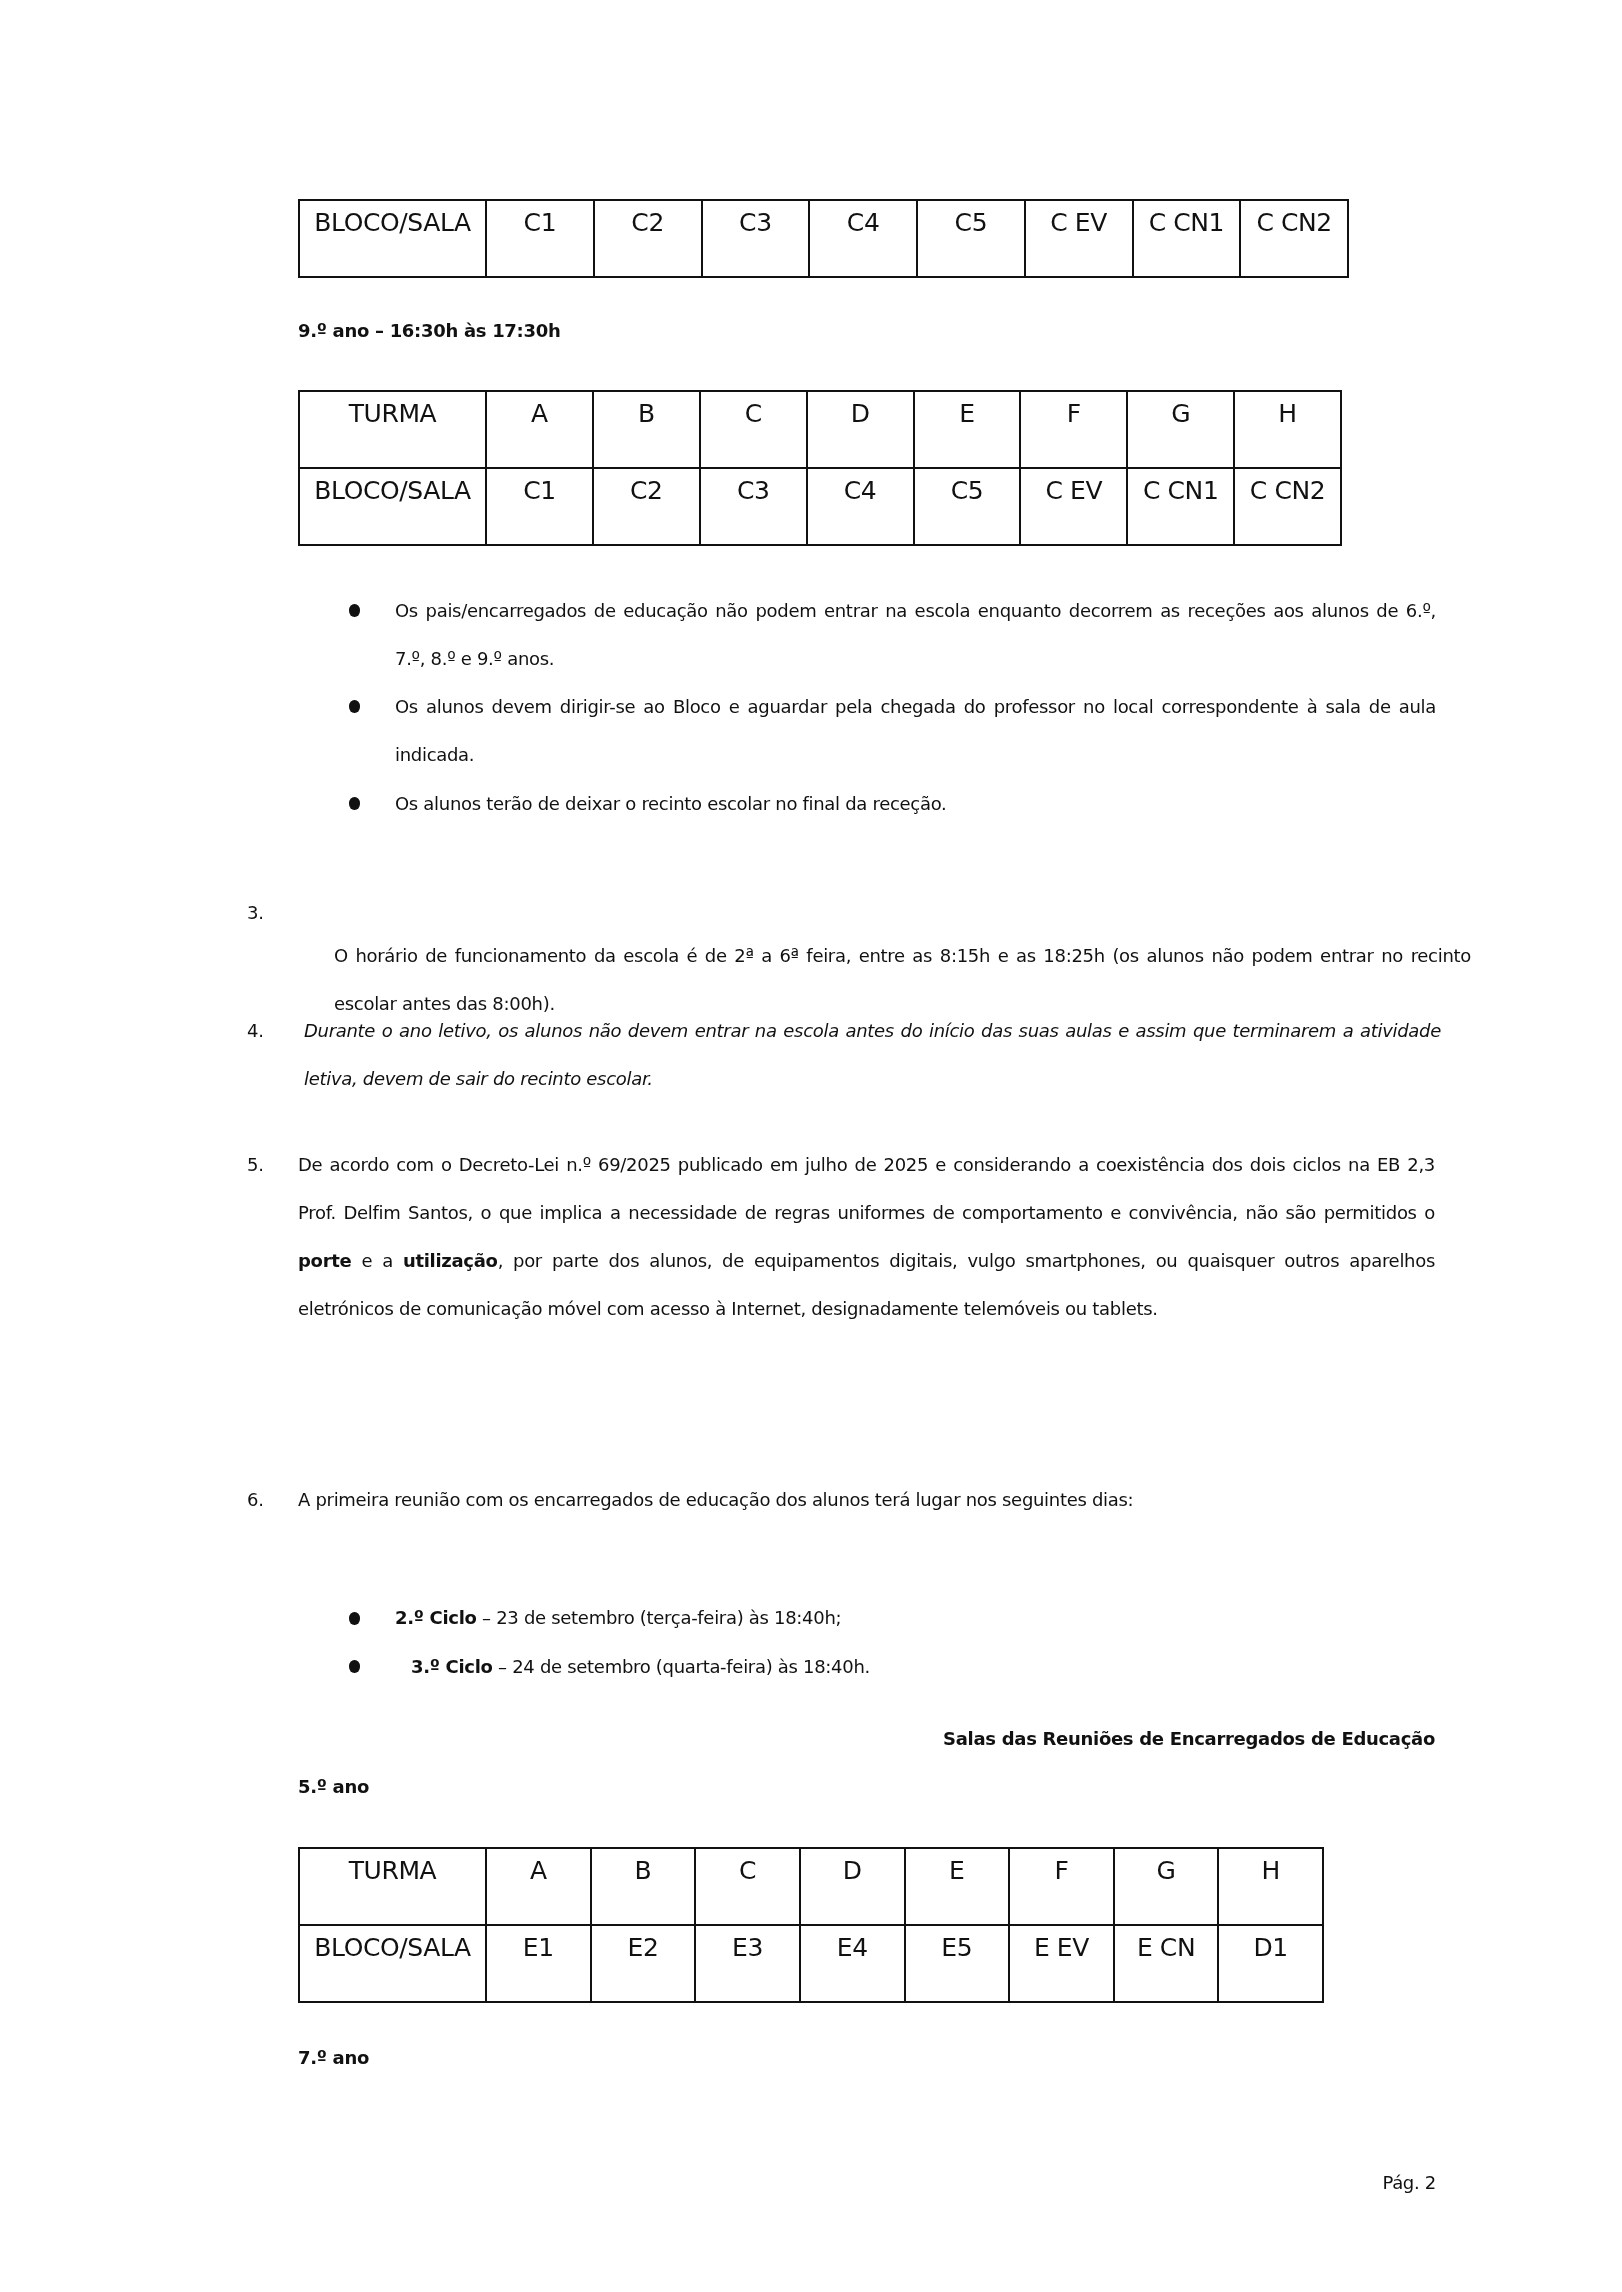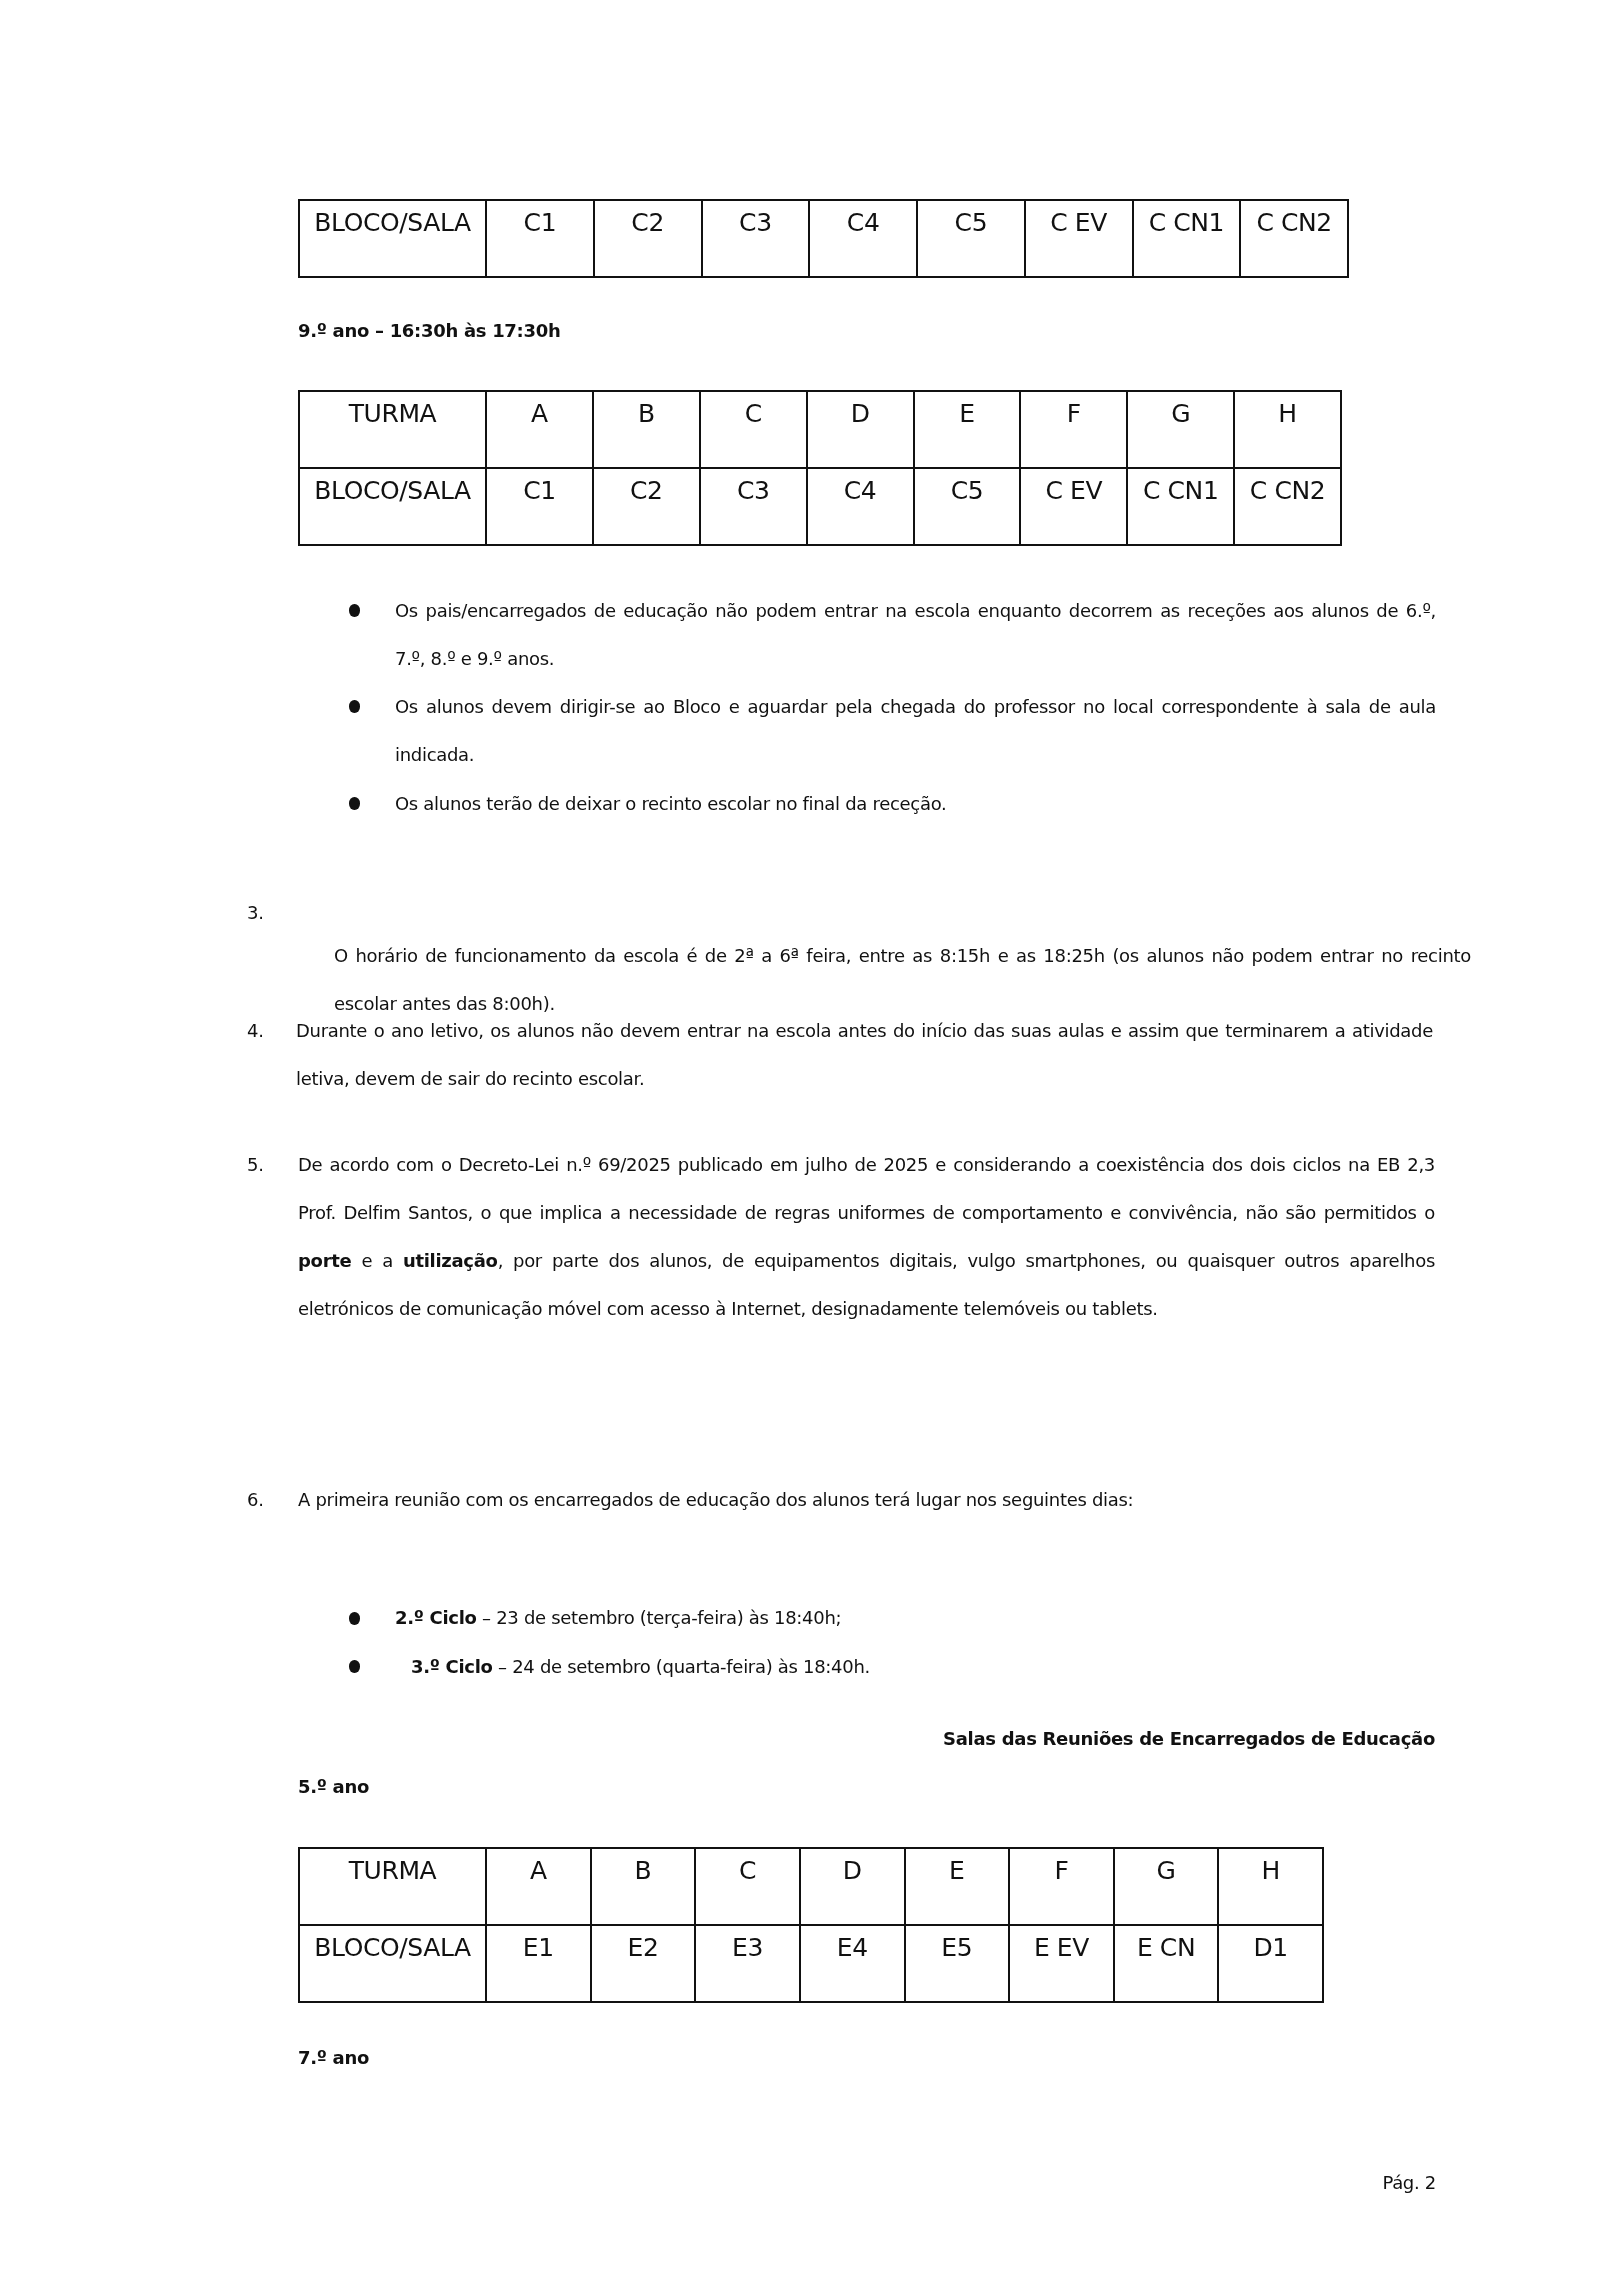--- a/index.html
+++ b/index.html
@@ -71,21 +71,21 @@
   <div class="para txt" style="left:395px; top:683px; width:1041px;">Os alunos devem dirigir-se ao Bloco e aguardar pela chegada do professor no local correspondente à sala de aula indicada.</div>
 
   <span class="bullet-dot" style="left:349px; top:797px;"></span>
   <div class="para txt" style="left:395px; top:780px; width:1041px;">Os alunos terão de deixar o recinto escolar no final da receção.</div>
 </div>
 
 <div class="abs txt" style="left:247px; top:889px;">3.</div>
 <div class="para txt" style="left:298px; top:932px; width:1137px;margin-left:36px;">O horário de funcionamento da escola é de 2ª a 6ª feira, entre as 8:15h e as 18:25h (os alunos não podem entrar no recinto escolar antes das 8:00h).</div>
 
 <div class="abs txt" style="left:247px; top:1007px;">4.</div>
-<div class="para txt" style="left:296px; top:1007px; width:1137px;">Durante o ano letivo, os alunos não devem entrar na escola antes do início das suas aulas e assim que terminarem a atividade letiva, devem de sair do recinto escolar.</div>
+<div class="para txt" style="left:304px; top:1007px; width:1137px;font-style:italic;">Durante o ano letivo, os alunos não devem entrar na escola antes do início das suas aulas e assim que terminarem a atividade letiva, devem de sair do recinto escolar.</div>
 
 <div class="abs txt" style="left:247px; top:1141px;">5.</div>
 <div class="para txt" style="left:298px; top:1141px; width:1137px;">
   <span>De acordo com o Decreto-Lei n.º 69/2025 publicado em julho de 2025 e considerando a coexistência dos dois ciclos na EB 2,3 Prof. Delfim Santos, o que implica a necessidade de regras uniformes de comportamento e convivência, não são permitidos o </span><span class="bold">porte</span><span> e a </span><span class="bold">utilização</span><span>, por parte dos alunos, de equipamentos digitais, vulgo smartphones, ou quaisquer outros aparelhos eletrónicos de comunicação móvel com acesso à Internet, designadamente telemóveis ou tablets.</span>
 </div>
 
 <div class="abs txt" style="left:247px; top:1476px;">6.</div>
 <div class="para txt" style="left:298px; top:1476px; width:1137px;">A primeira reunião com os encarregados de educação dos alunos terá lugar nos seguintes dias:</div>
 
 <div>

